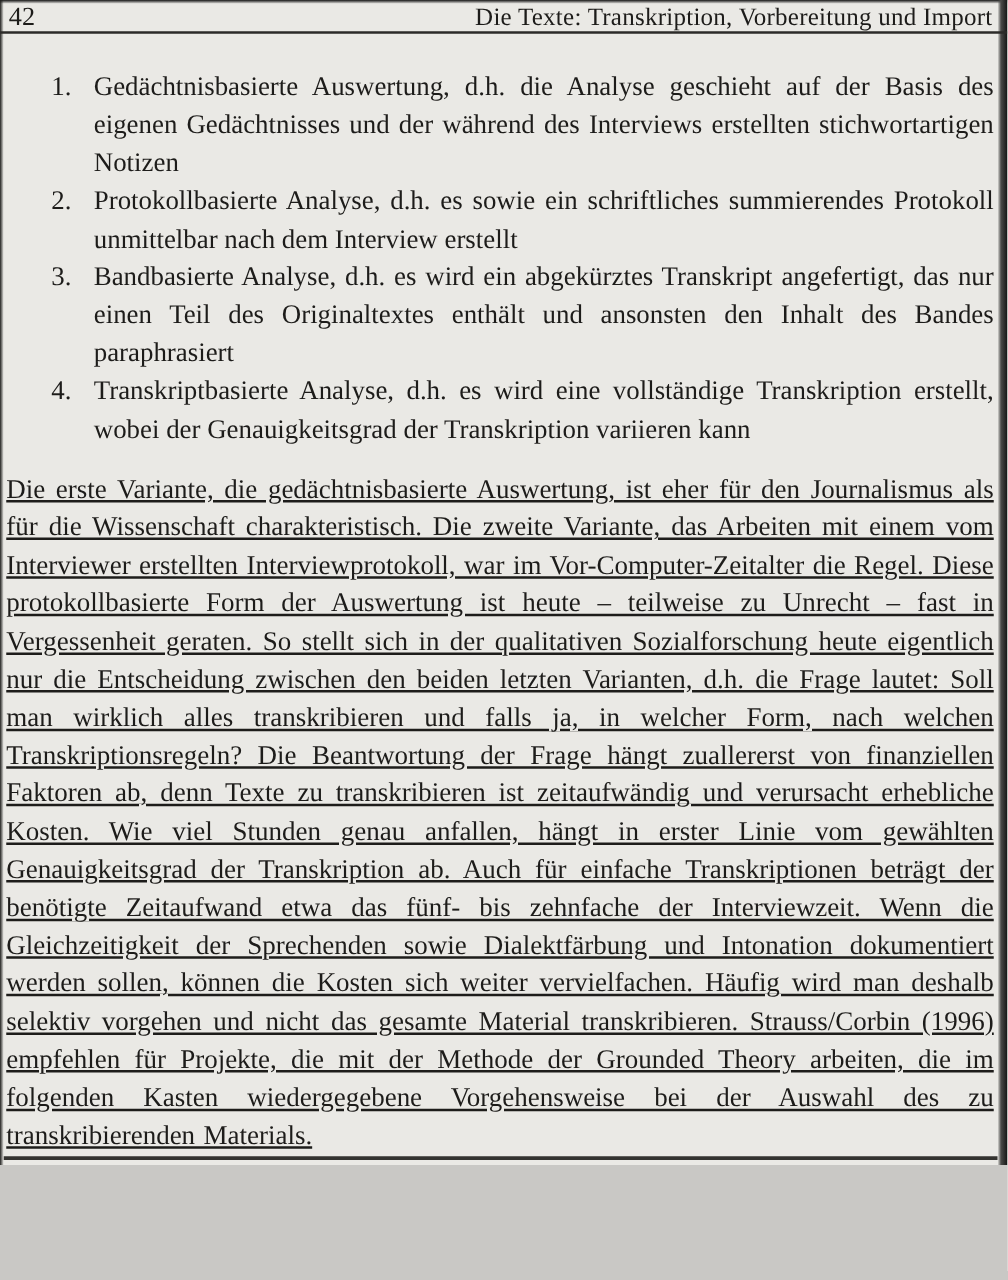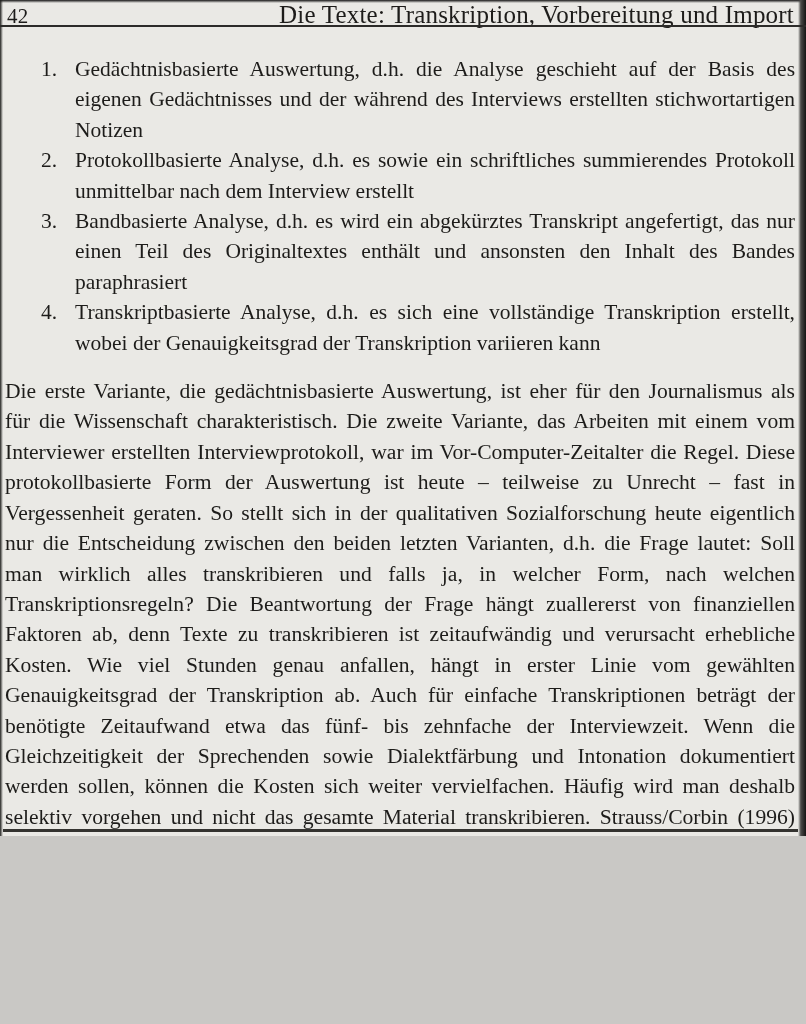--- a/index.html
+++ b/index.html
@@ -3,21 +3,21 @@
 <meta charset="utf-8">
 <style>
   html, body {
     margin: 0;
     padding: 0;
     background: #c9c8c5;
   }
   .page {
     position: relative;
     width: 806px;
-    height: 836px;
+    height: 932px;
     margin: 0 auto;
     background: #eae9e5;
     color: #1d1c1a;
     font-family: "Liberation Serif", "DejaVu Serif", serif;
     overflow: hidden;
     box-sizing: border-box;
   }
   
   .edge-top {
     position: absolute; top: 0; left: 0; right: 0; height: 3px;
@@ -35,21 +35,21 @@
   .running-header {
     position: absolute;
     top: 1px; left: 7px; right: 12px;
     display: flex;
     justify-content: space-between;
     align-items: baseline;
     font-size: 21px;
     letter-spacing: 0.2px;
   }
   .page-num { font-size: 21px; }
-  .running-title { font-size: 25px; }
+  .running-title { font-size: 20px; }
   .header-rule {
     position: absolute;
     top: 25px; left: 0; right: 0;
     height: 2px;
     background: #2c2b29;
   }
   
   .content {
     position: absolute;
     top: 27px; left: 5px; right: 11px;
@@ -74,20 +74,21 @@
     top: 0;
   }
   .body-paragraph {
     margin: 18px 0 0 0;
     font-size: 21.6px;
     line-height: 30.4px;
     text-align: justify;
     hyphens: auto;
     -webkit-hyphens: auto;
     word-spacing: 0.06em;
+    text-decoration: underline;
   }
   
   .box-top-rule {
     position: absolute;
     bottom: 4px; left: 3px; right: 8px;
     height: 3px;
     background: #343330;
   }
 </style>
 </head>
@@ -114,21 +115,21 @@
       <li class="list-item" lang="de">
         <span class="num">2.</span>
         <span class="txt">Protokollbasierte Analyse, d.h. es sowie ein schriftliches summierendes Protokoll unmittelbar nach dem Interview erstellt</span>
       </li>
       <li class="list-item" lang="de">
         <span class="num">3.</span>
         <span class="txt">Bandbasierte Analyse, d.h. es wird ein abgekürztes Transkript angefertigt, das nur einen Teil des Originaltextes enthält und ansonsten den Inhalt des Bandes paraphrasiert</span>
       </li>
       <li class="list-item" lang="de">
         <span class="num">4.</span>
-        <span class="txt">Transkriptbasierte Analyse, d.h. es sich eine vollständige Transkription erstellt, wobei der Genauigkeitsgrad der Transkription variieren kann</span>
+        <span class="txt">Transkriptbasierte Analyse, d.h. es wird eine vollständige Transkription erstellt, wobei der Genauigkeitsgrad der Transkription variieren kann</span>
       </li>
     </ol>
 
     <p class="body-paragraph" lang="de">Die erste Variante, die gedächtnisbasierte Auswertung, ist eher für den Journalismus als für die Wissenschaft charakteristisch. Die zweite Variante, das Arbeiten mit einem vom Interviewer erstellten Interviewprotokoll, war im Vor-Computer-Zeitalter die Regel. Diese protokollbasierte Form der Auswertung ist heute – teilweise zu Unrecht – fast in Vergessenheit geraten. So stellt sich in der qualitativen Sozialforschung heute eigentlich nur die Entscheidung zwischen den beiden letzten Varianten, d.h. die Frage lautet: Soll man wirklich alles transkribieren und falls ja, in welcher Form, nach welchen Transkriptionsregeln? Die Beantwortung der Frage hängt zuallererst von finanziellen Faktoren ab, denn Texte zu transkribieren ist zeitaufwändig und verursacht erhebliche Kosten. Wie viel Stunden genau anfallen, hängt in erster Linie vom gewählten Genauigkeitsgrad der Transkription ab. Auch für einfache Transkriptionen beträgt der benötigte Zeitaufwand etwa das fünf- bis zehnfache der Interviewzeit. Wenn die Gleichzeitigkeit der Sprechenden sowie Dialektfärbung und Intonation dokumentiert werden sollen, können die Kosten sich weiter vervielfachen. Häufig wird man deshalb selektiv vorgehen und nicht das gesamte Material transkribieren. Strauss/Corbin (1996) empfehlen für Projekte, die mit der Methode der Grounded Theory arbeiten, die im folgenden Kasten wiedergegebene Vorgehensweise bei der Auswahl des zu transkribierenden Materials.</p>
   </main>
 
   <div class="box-top-rule"></div>
 
 </div>
 

